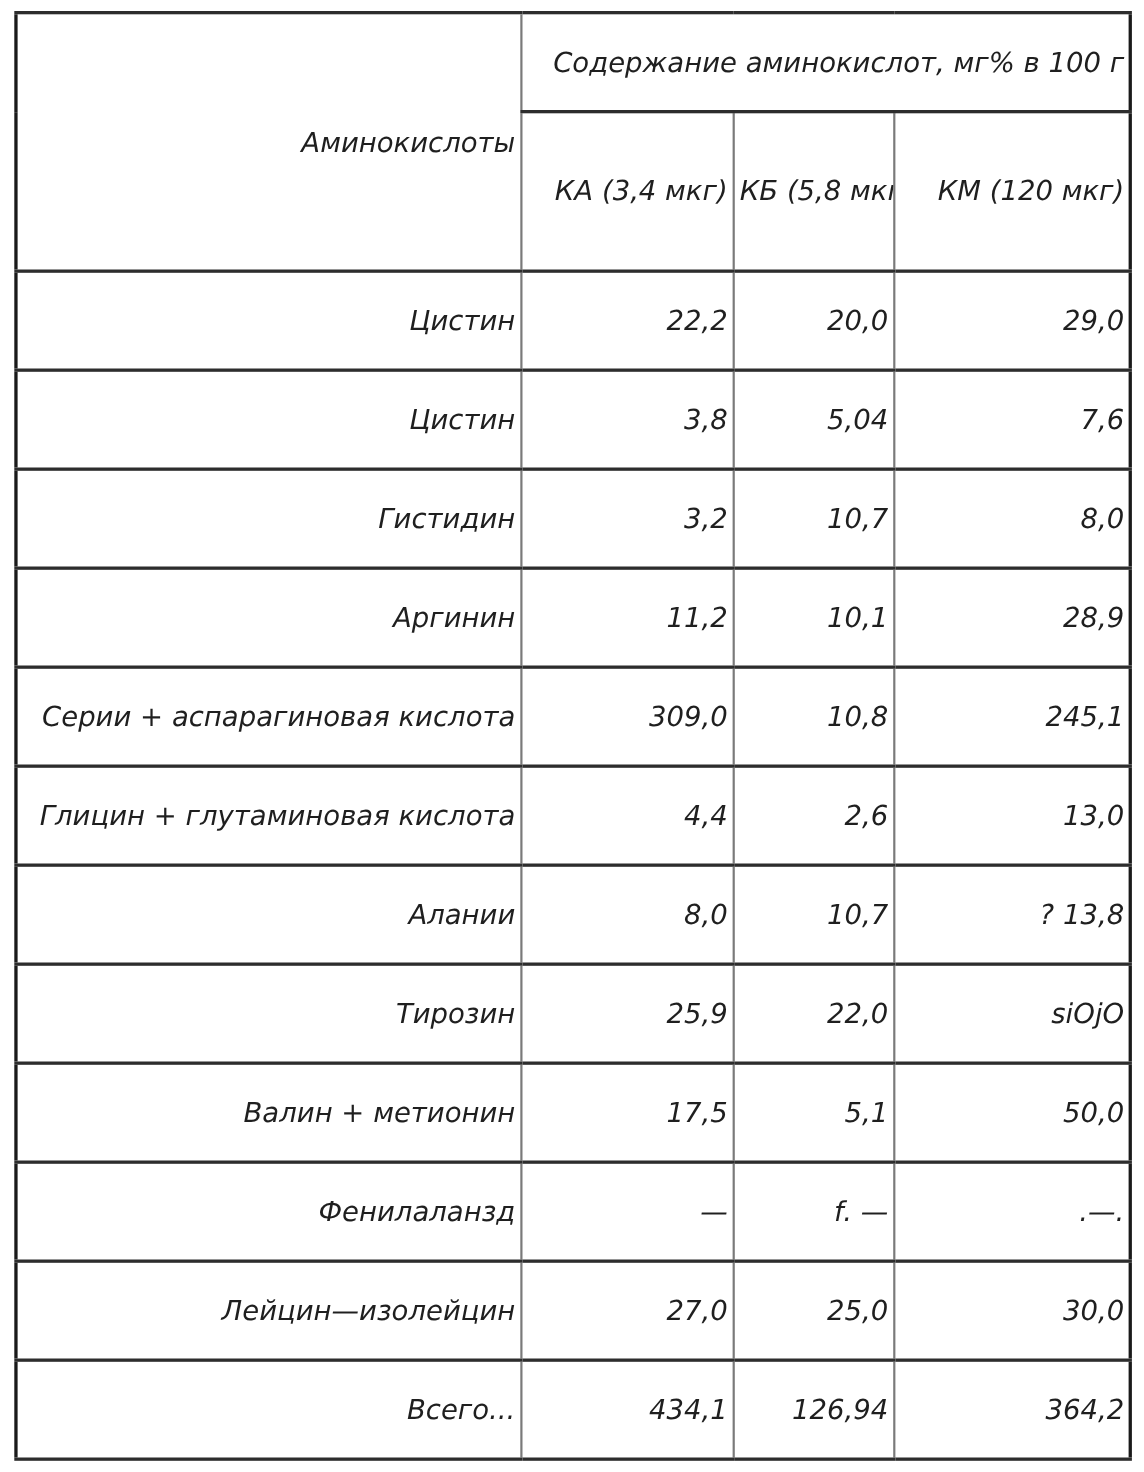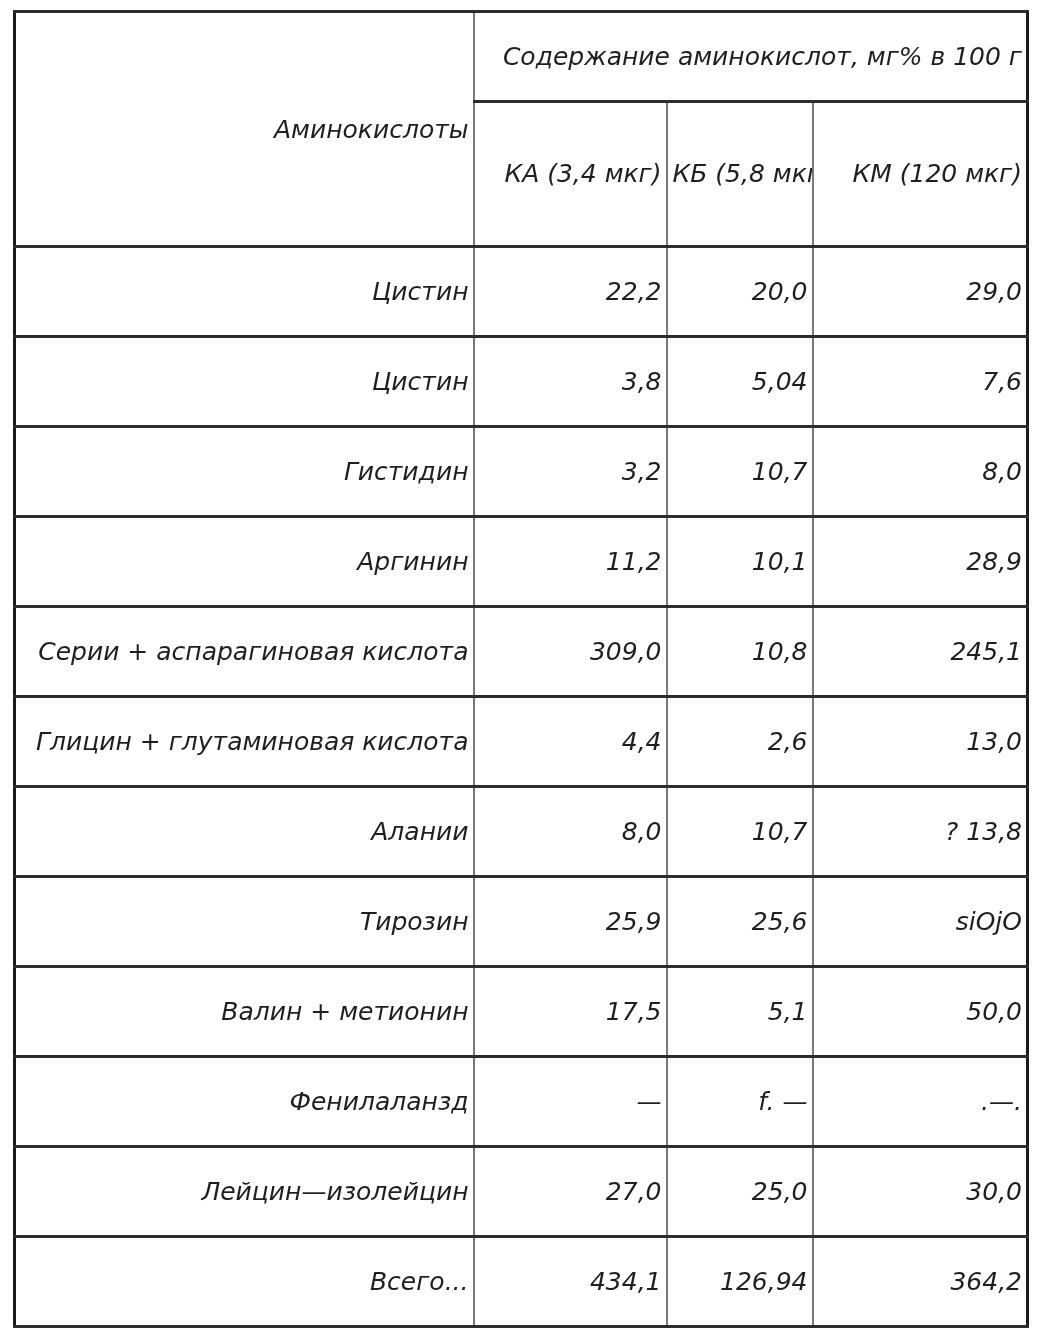--- a/index.html
+++ b/index.html
@@ -110,21 +110,21 @@
       </tr>
       <tr class="r-data">
         <td class="c-label">Алании</td>
         <td>8,0</td>
         <td>10,7</td>
         <td>? 13,8</td>
       </tr>
       <tr class="r-data">
         <td class="c-label">Тирозин</td>
         <td>25,9</td>
-        <td>25,6</td>
+        <td>22,0</td>
         <td>siOjO</td>
       </tr>
       <tr class="r-data">
         <td class="c-label">Валин + метионин</td>
         <td>17,5</td>
         <td>5,1</td>
         <td>50,0</td>
       </tr>
       <tr class="r-data">
         <td class="c-label">Фенилаланзд</td>

